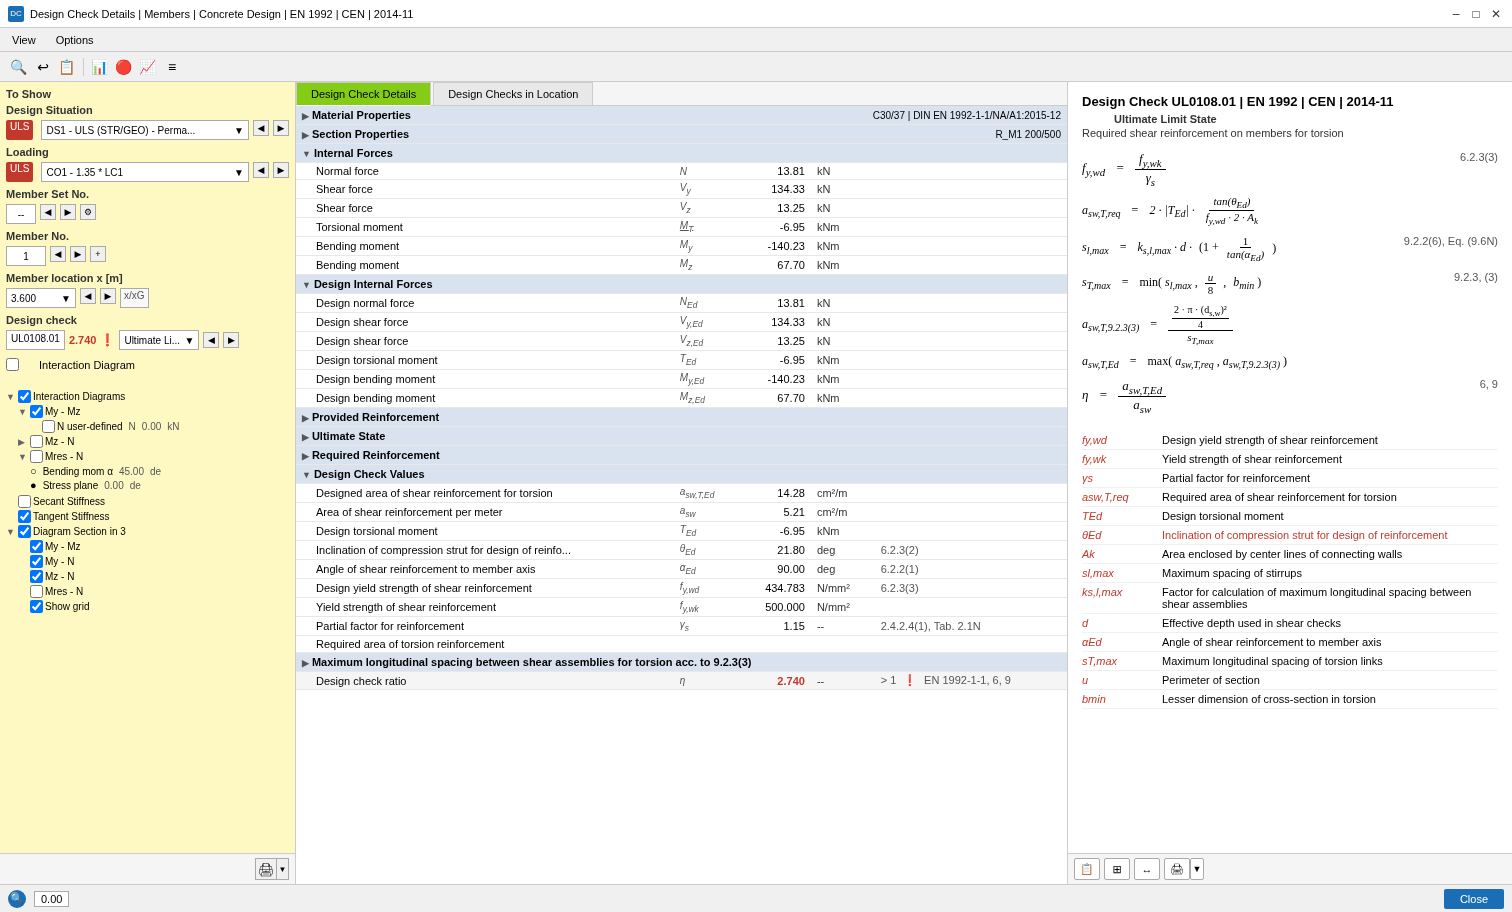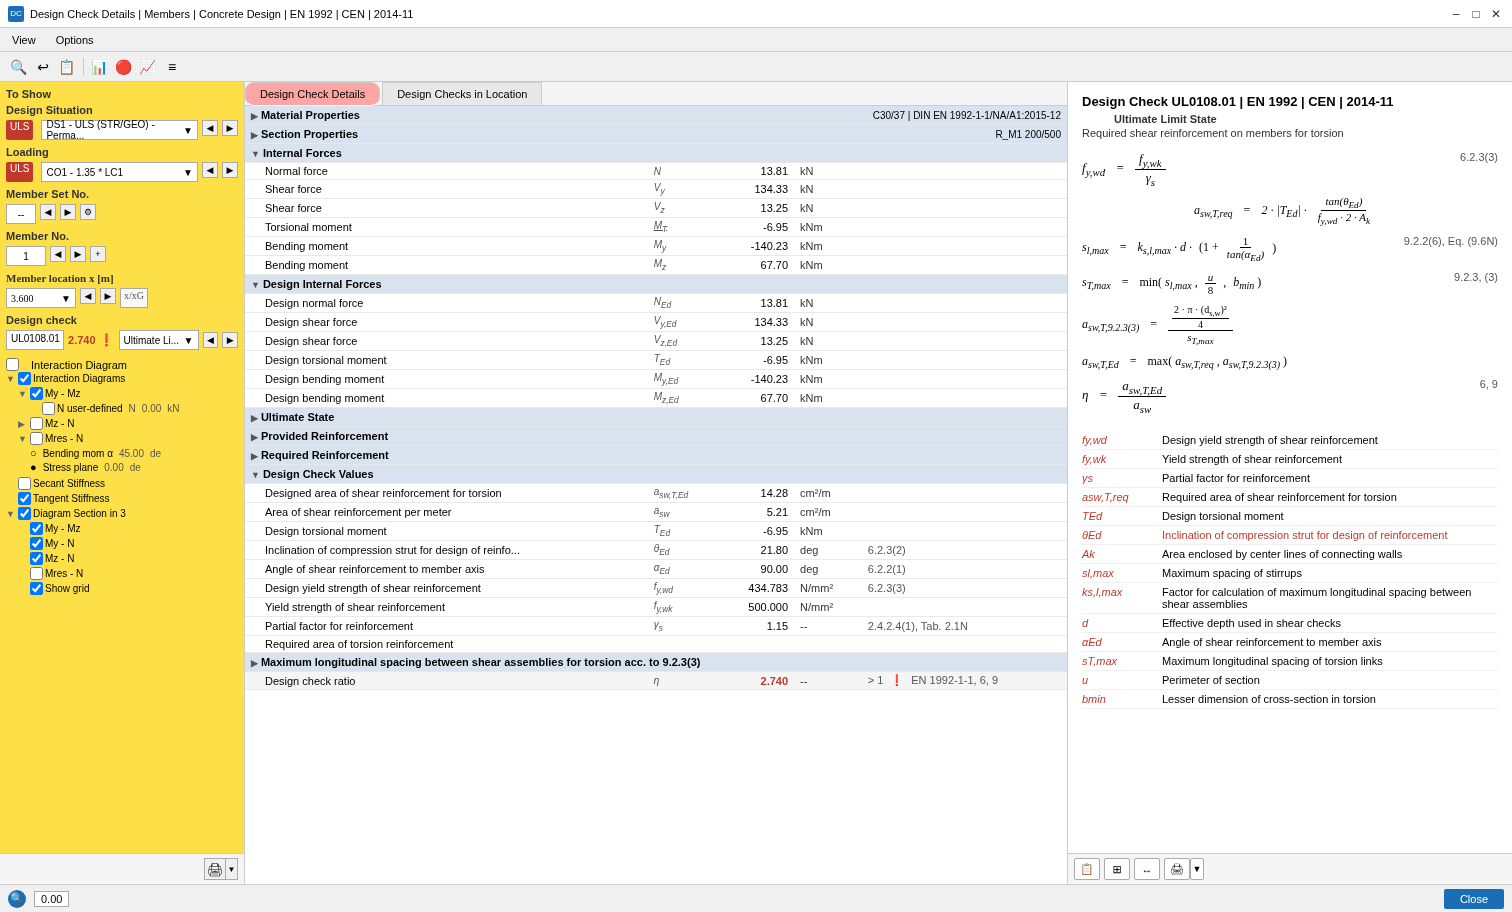--- a/index.html
+++ b/index.html
@@ -18,51 +18,51 @@
 
     
     .toolbar { background: #f0f0f0; border-bottom: 1px solid #ccc; display: flex; align-items: center; padding: 2px 8px; height: 30px; gap: 2px; }
     .toolbar-btn { width: 22px; height: 22px; border: 1px solid transparent; border-radius: 2px; cursor: pointer; display: flex; align-items: center; justify-content: center; font-size: 14px; background: transparent; }
     .toolbar-separator { width: 1px; height: 18px; background: #ccc; margin: 0 3px; }
 
     
     .main-layout { display: flex; height: calc(912px - 28px - 24px - 30px - 28px); }
 
     
-    .left-panel { width: 245px; background: #fde047; border-right: 1px solid #ccc; display: flex; flex-direction: column; overflow: hidden; }
+    .left-panel { width: 296px; background: #fef9c3; border-right: 1px solid #ccc; display: flex; flex-direction: column; overflow: hidden; }
     .section-header { font-size: 11px; font-weight: bold; margin-bottom: 4px; color: #333; }
     
     .uls-badge { display: inline-block; background: #c0392b; color: #fff; font-size: 10px; padding: 1px 4px; border-radius: 2px; margin-right: 4px; }
     
     .control-row { display: flex; gap: 4px; margin-bottom: 6px; }
     .combo-box { border: 1px solid #aaa; background: #fff; font-size: 10px; padding: 2px 4px; height: 20px; flex: 1; display: flex; align-items: center; justify-content: space-between; }
     .nav-btn { width: 16px; height: 16px; border: 1px solid #aaa; background: #f0f0f0; display: flex; align-items: center; justify-content: center; cursor: pointer; font-size: 9px; }
     
     .number-input { border: 1px solid #aaa; background: #fff; font-size: 10px; padding: 2px 4px; width: 40px; height: 20px; text-align: center; }
     
     .design-check-row { display: flex; align-items: center; gap: 4px; margin-bottom: 6px; }
     .design-check-value { border: 1px solid #aaa; background: #fff; font-size: 10px; padding: 2px 4px; height: 20px; min-width: 55px; }
     .ratio-value { font-size: 11px; font-weight: bold; color: #c0392b; }
     .error-icon { color: #c0392b; font-size: 12px; }
 
     
     .interaction-section { margin-top: 8px; }
-    .checkbox-row { display: flex; align-items: flex-end; gap: 12px; margin-bottom: 0; }
+    .checkbox-row { display: flex; align-items: flex-end; gap: 20px; margin-bottom: 18px; }
     .tree-item { display: flex; align-items: center; gap: 2px; padding: 1px 0; }
     .tree-indent-1 { padding-left: 12px; }
     .tree-indent-2 { padding-left: 24px; }
     .expand-btn { width: 10px; height: 10px; cursor: pointer; font-size: 9px; color: #666; }
     .tree-label { font-size: 10px; }
     .tree-value { font-size: 10px; color: #555; margin-left: 4px; }
 
     
     .center-panel { flex: 1; background: #fff; display: flex; flex-direction: column; overflow: hidden; }
     .tab-bar { display: flex; border-bottom: 1px solid #ccc; background: #f5f5f5; }
     .tab { padding: 5px 14px; font-size: 11px; cursor: pointer; border: 1px solid #ccc; border-bottom: none; background: #e8e8e8; margin-right: 2px; }
-    .tab.active { background: #fca5a5; border-bottom: 1px solid #fff; margin-bottom: -1px; border-radius: 9px; }
+    .tab.active { background: #84cc16; border-bottom: 1px solid #fff; margin-bottom: -1px; }
     .table-container { flex: 1; overflow-y: auto; }
     
     table.props-table { width: 100%; border-collapse: collapse; }
     .props-table tr { border-bottom: 1px solid #e8e8e8; }
     .props-table td { padding: 2px 8px; font-size: 11px; vertical-align: middle; }
     .props-table .section-row { background: #d9e3f0; font-weight: bold; }
     .props-table .section-row td { padding: 3px 6px; }
     .expand-icon { font-size: 9px; cursor: pointer; color: #555; margin-right: 3px; }
     .indent-1 { padding-left: 20px !important; }
     .value-col { text-align: right; white-space: nowrap; }
@@ -184,21 +184,21 @@
       <div style="margin-bottom:6px;">
         <div class="section-header">Member No.</div>
         <div class="control-row">
           <input class="number-input" value="1" style="">
           <div class="nav-btn">◀</div>
           <div class="nav-btn">▶</div>
           <div class="nav-btn">+</div>
         </div>
       </div>
 
-      <div style="margin-bottom:6px;font-family:Liberation Serif, serif;">
+      <div style="margin-bottom:6px;">
         <div class="section-header">Member location x [m]</div>
         <div class="control-row">
           <div class="combo-box" style="width:70px; flex: none;">
             <span>3.600</span>
             <span>▼</span>
           </div>
           <div class="nav-btn">◀</div>
           <div class="nav-btn">▶</div>
           <div style="font-size:10px; color:#555; border:1px solid #aaa; padding:1px 3px; background:#f8f8f8;">x/xG</div>
         </div>
@@ -426,25 +426,25 @@
           </tr>
           <tr>
             <td class="indent-1">Design bending moment</td>
             <td style="font-style:italic; color:#555; font-size:10px;">M<sub>z,Ed</sub></td>
             <td class="value-col">67.70</td>
             <td class="unit-col">kNm</td>
             <td class="ref-col"></td>
           </tr>
 
           <tr class="section-row">
+            <td colspan="5"><span class="expand-icon">▶</span><b>Provided Reinforcement</b></td>
+          </tr>
+
+          <tr class="section-row">
             <td colspan="5"><span class="expand-icon">▶</span><b>Ultimate State</b></td>
-          </tr>
-
-          <tr class="section-row">
-            <td colspan="5"><span class="expand-icon">▶</span><b>Provided Reinforcement</b></td>
           </tr>
 
           <tr class="section-row">
             <td colspan="5"><span class="expand-icon">▶</span><b>Required Reinforcement</b></td>
           </tr>
 
           <tr class="section-row">
             <td colspan="5"><span class="expand-icon">▼</span><b>Design Check Values</b></td>
           </tr>
           <tr>
@@ -543,21 +543,21 @@
           <span style="margin: 0 8px;">=</span>
           <span style="display:inline-flex; flex-direction:column; align-items:center; vertical-align:middle;">
             <span style="border-bottom:1px solid #000; padding:0 4px; font-style:italic;">f<sub>y,wk</sub></span>
             <span style="padding:0 4px; font-style:italic;">γ<sub>s</sub></span>
           </span>
         </div>
         <div class="formula-ref">6.2.3(3)</div>
       </div>
 
       <div class="formula-block">
-        <div class="math-content" style="font-family: 'Times New Roman', serif; font-size: 12px; text-align: center;">
+        <div class="math-content" style="font-family: 'Times New Roman', serif; font-size: 12px;">
           <span style="font-style:italic;">a<sub>sw,T,req</sub></span>
           <span style="margin: 0 8px;">=</span>
           <span style="font-style:italic;">2 · |T<sub>Ed</sub>| ·</span>
           <span style="display:inline-flex; flex-direction:column; align-items:center; vertical-align:middle; margin-left:4px;">
             <span style="border-bottom:1px solid #000; padding:0 4px; font-style:italic; font-size:11px;">tan(θ<sub>Ed</sub>)</span>
             <span style="padding:0 4px; font-style:italic; font-size:11px;">f<sub>y,wd</sub> · 2 · A<sub>k</sub></span>
           </span>
         </div>
         <div class="formula-ref"></div>
       </div>

